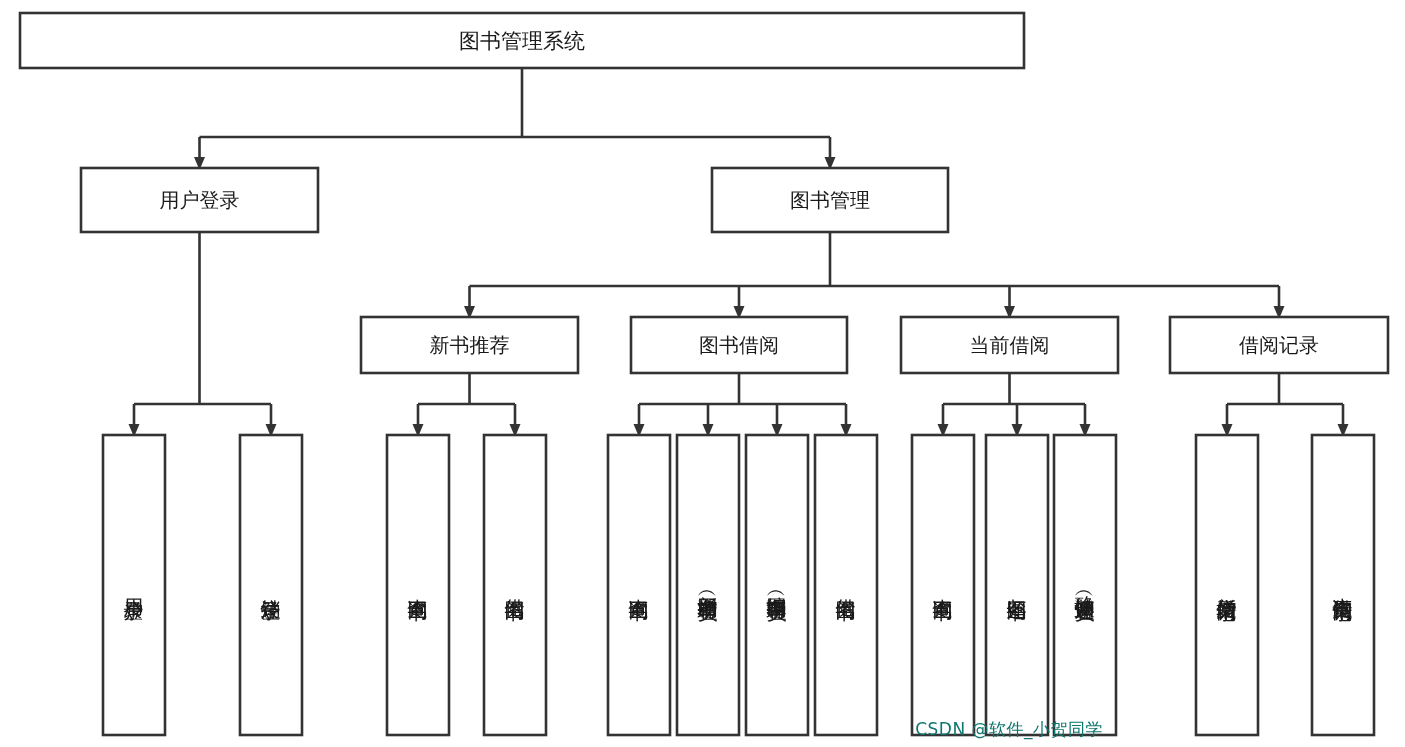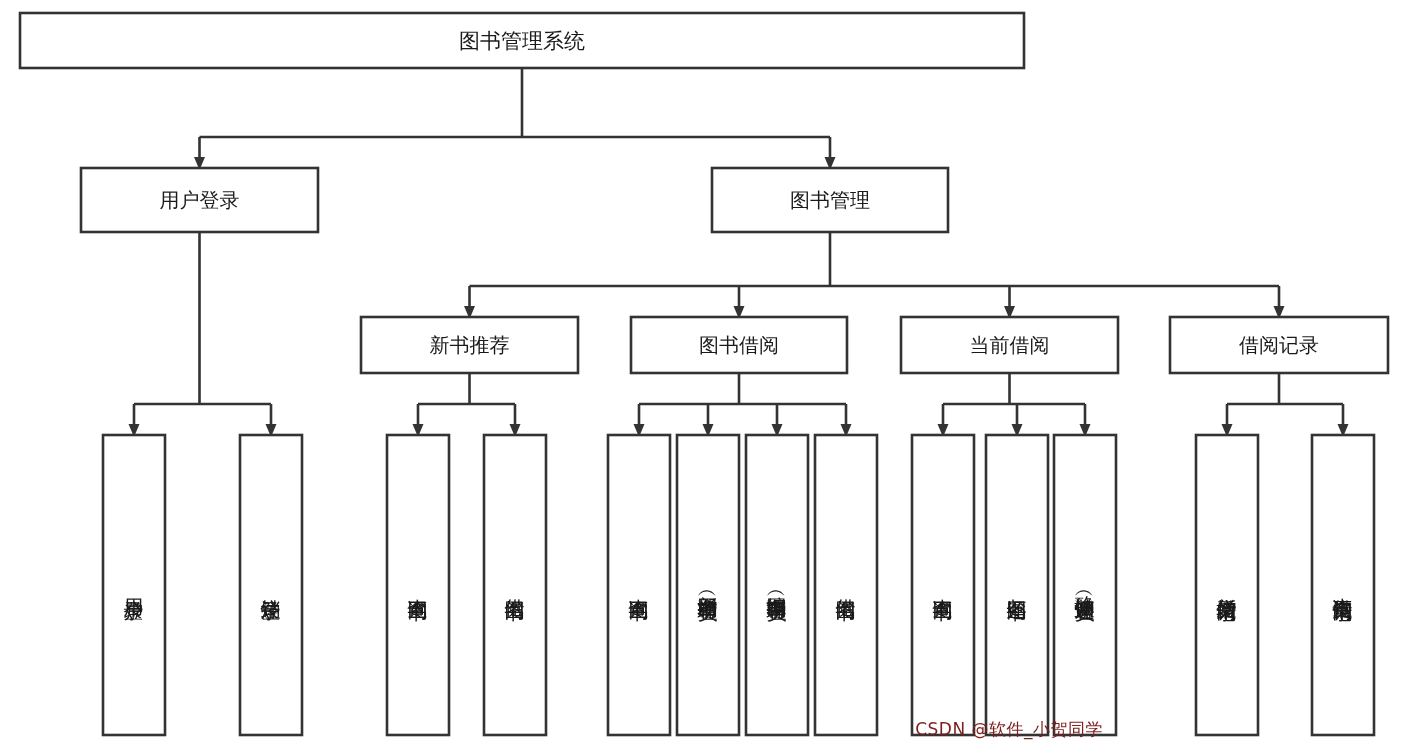--- a/index.html
+++ b/index.html
@@ -57,21 +57,21 @@
   .arrow-head {
     fill: #333333;
     stroke: none;
   }
   .watermark {
     position: absolute;
     right: 8px;
     bottom: 6px;
     font-family: "DejaVu Sans", "Liberation Sans", sans-serif;
     font-size: 17px;
-    color: #7f1d1d;
+    color: #0f766e;
     letter-spacing: 0.5px;
     white-space: nowrap;
     pointer-events: none;
   }
 </style>
 </head>
 <body>
 
 <div id="diagram-root">
   <svg id="flow" viewBox="0 0 1405 747" xmlns="http://www.w3.org/2000/svg">

